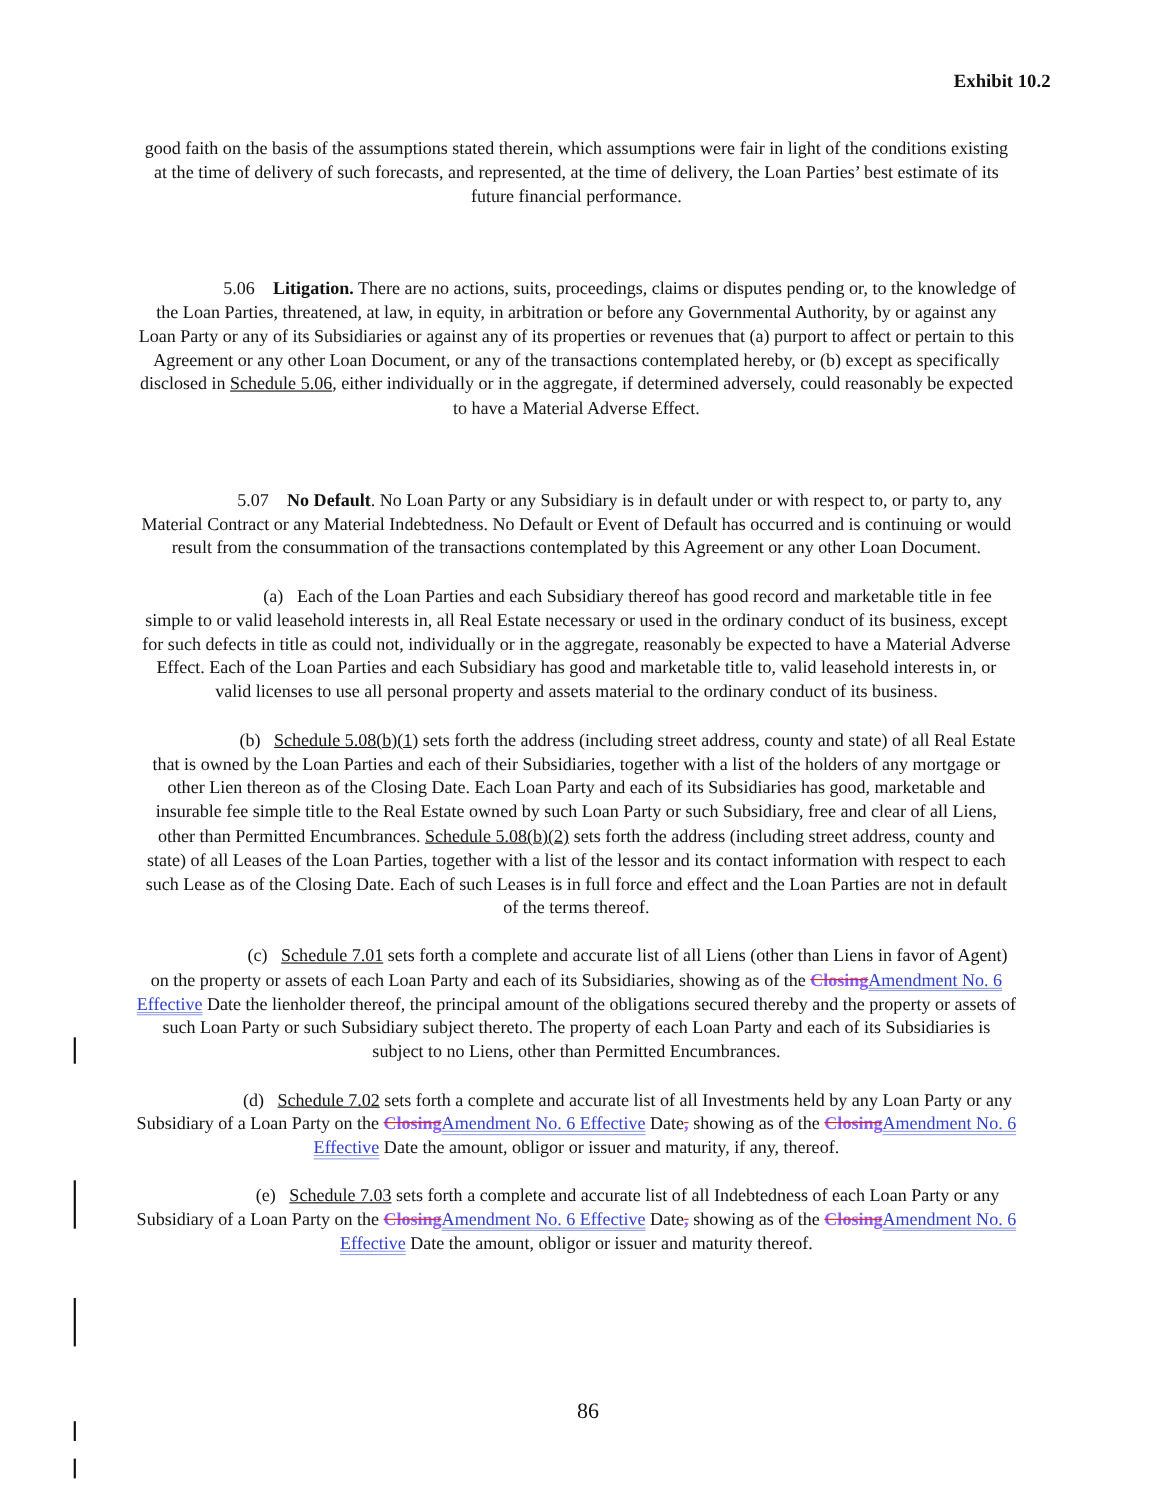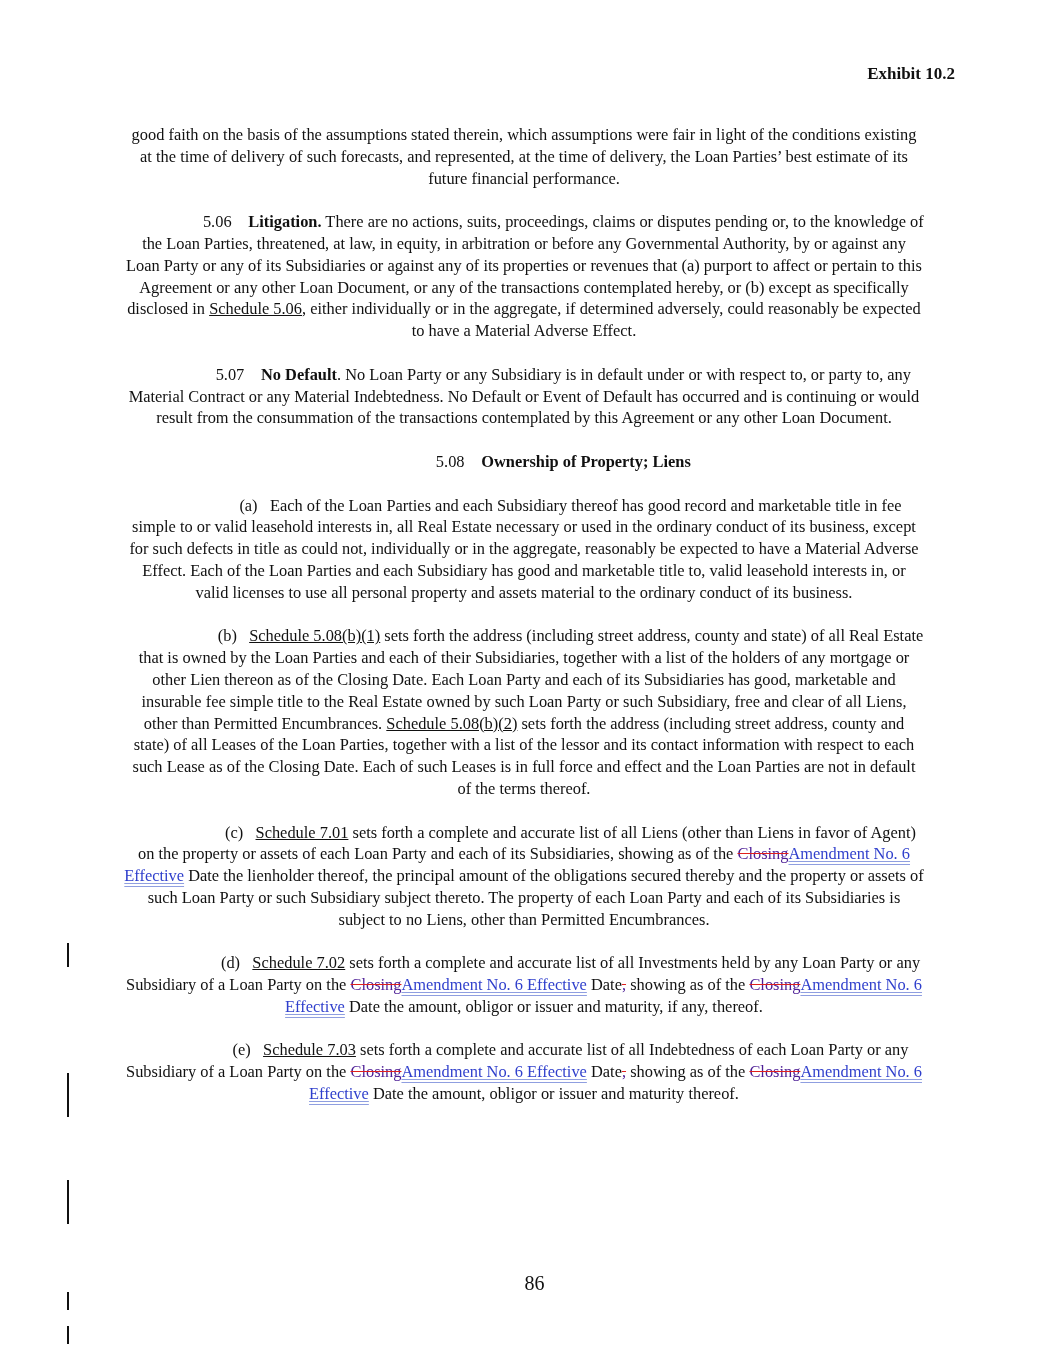--- a/index.html
+++ b/index.html
@@ -10,25 +10,25 @@
     }
     .exhibit {
       position: absolute; top: 64px; right: 100px;
       font-weight: bold; font-size: 17px; margin-left: 45px;
     }
     .page {
       position: absolute; left: 124px; top: 124px; width: 800px;
       font-size: 16.4px; line-height: 21.8px;
     }
     .page p { margin: 0 0 21.8px 0; text-align: center; }
-    .sec-num { display: inline-block; width: 62px; padding-left: 62px; }
+    .sec-num { display: inline-block; width: 62px; padding-left: 62px; margin-top: 40px; }
     .sub-indent { display: inline-block; width: 93px; }
     .u { text-decoration: underline; }
     .b { font-weight: bold; }
-    .del { color: #4c1d95; text-decoration: line-through; text-decoration-color: #e0201c; }
+    .del { color: #8b5cf6; text-decoration: line-through; text-decoration-color: #e0201c; font-weight: bold; }
     .ins {
       color: #2f3fcc;
       text-decoration: underline double;
       text-decoration-color: #8f9ee0;
       text-underline-offset: 2px;
     }
     .page-num {
       position: absolute; top: 1272px; left: 12px; width: 1045px; text-align: center;
       font-size: 20px;
     }
@@ -46,23 +46,20 @@
   <p>good faith on the basis of the assumptions stated therein, which assumptions were fair in light of the conditions existing at the time of delivery of such forecasts, and represented, at the time of delivery, the Loan Parties’ best estimate of its future financial performance.</p>
 
   <p>
     <span class="sec-num">5.06</span><span class="b">Litigation.</span><span>  There are no actions, suits, proceedings, claims or disputes pending or, to the knowledge of the Loan Parties, threatened, at law, in equity, in arbitration or before any Governmental Authority, by or against any Loan Party or any of its Subsidiaries or against any of its properties or revenues that (a) purport to affect or pertain to this Agreement or any other Loan Document, or any of the transactions contemplated hereby, or (b) except as specifically disclosed in </span><span class="u">Schedule 5.06</span><span>, either individually or in the aggregate, if determined adversely, could reasonably be expected to have a Material Adverse Effect.</span>
   </p>
 
   <p>
     <span class="sec-num">5.07</span><span class="b">No Default</span><span>.  No Loan Party or any Subsidiary is in default under or with respect to, or party to, any Material Contract or any Material Indebtedness.  No Default or Event of Default has occurred and is continuing or would result from the consummation of the transactions contemplated by this Agreement or any other Loan Document.</span>
   </p>
 
-  <p>
-    <span class="sec-num">5.08</span><span class="b">Ownership of Property; Liens</span>
-  </p>
 
   <p>
     <span class="sub-indent"></span><span>(a)</span>&nbsp;&nbsp;&nbsp;<span>Each of the Loan Parties and each Subsidiary thereof has good record and marketable title in fee simple to or valid leasehold interests in, all Real Estate necessary or used in the ordinary conduct of its business, except for such defects in title as could not, individually or in the aggregate, reasonably be expected to have a Material Adverse Effect.  Each of the Loan Parties and each Subsidiary has good and marketable title to, valid leasehold interests in, or valid licenses to use all personal property and assets material to the ordinary conduct of its business.</span>
   </p>
 
   <p>
     <span class="sub-indent"></span><span>(b)</span>&nbsp;&nbsp;&nbsp;<span class="u">Schedule 5.08(b)(1)</span><span> sets forth the address (including street address, county and state) of all Real Estate that is owned by the Loan Parties and each of their Subsidiaries, together with a list of the holders of any mortgage or other Lien thereon as of the Closing Date.  Each Loan Party and each of its Subsidiaries has good, marketable and insurable fee simple title to the Real Estate owned by such Loan Party or such Subsidiary, free and clear of all Liens, other than Permitted Encumbrances.  </span><span class="u">Schedule 5.08(b)(2)</span><span> sets forth the address (including street address, county and state) of all Leases of the Loan Parties, together with a list of the lessor and its contact information with respect to each such Lease as of the Closing Date.  Each of such Leases is in full force and effect and the Loan Parties are not in default of the terms thereof.</span>
   </p>
 
   <p>

